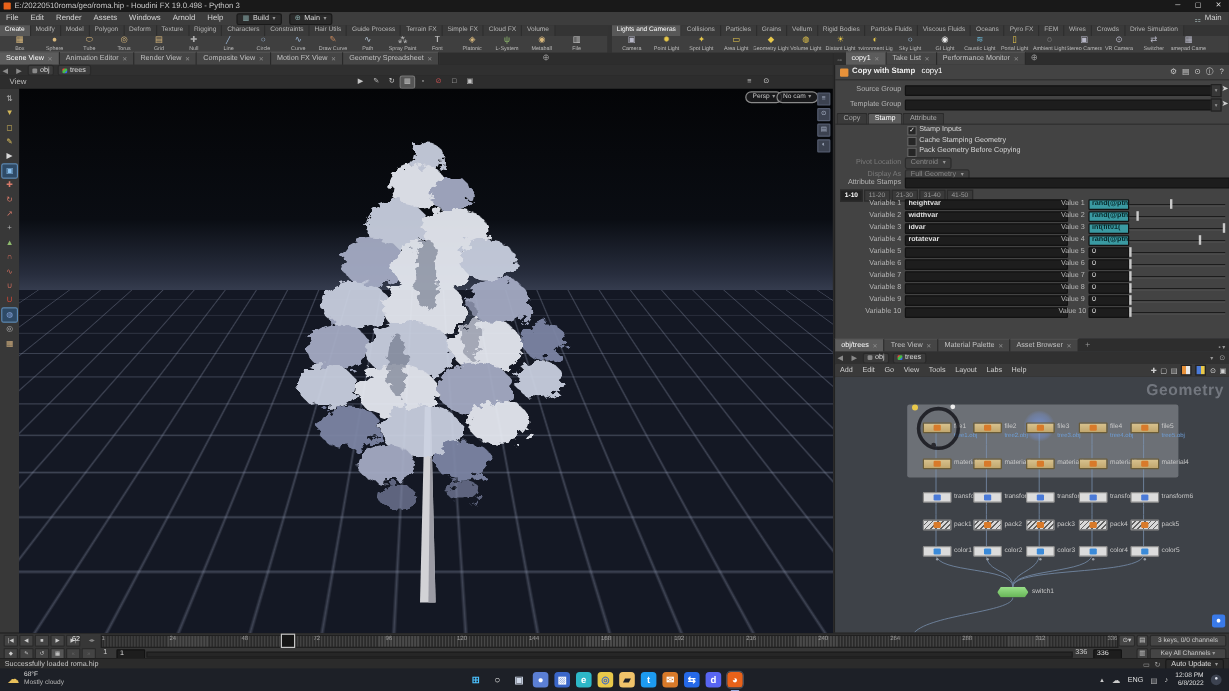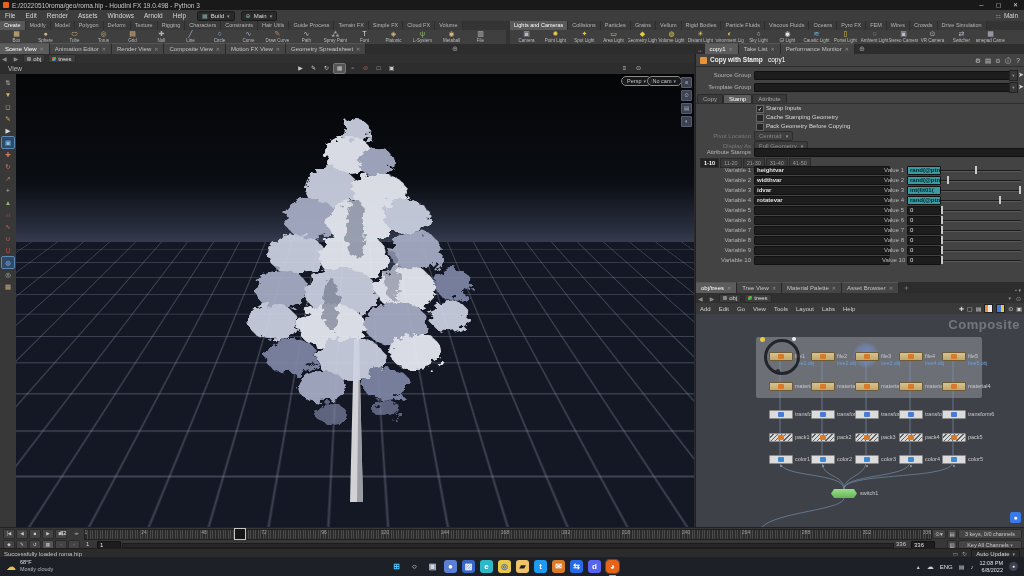--- a/index.html
+++ b/index.html
@@ -830,21 +830,21 @@
       <span>▢</span>
       <span>▤</span>
       <span style="width:7px;height:7px;background:linear-gradient(90deg,#e8923a 50%,#e8e8e8 50%);border:1px solid #222;"></span>
       <span style="width:7px;height:7px;background:linear-gradient(90deg,#4a7ad8 50%,#e8c84a 50%);border:1px solid #222;"></span>
       <span>⊙</span>
       <span>▣</span>
     </span>
   </div>
 
   <div id="netgraph">
-    <span id="netwatermark">Composite</span>
+    <span id="netwatermark">Geometry</span>
     <div id="netbox"></div>
 
     <svg width="329" height="213" style="position:absolute;left:0;top:0;">
       <g stroke="#7e98b8" stroke-width="0.8" fill="none" opacity="0.75">
         <path d="M84,45 C84,53 84,60 84,68"></path>
           <path d="M126,45 C126,53 126,60 126,68"></path>
         <path d="M170,45 C170,53 170,60 170,68"></path>
           <path d="M214,45 C214,53 214,60 214,68"></path>
         <path d="M257,45 C257,53 257,60 257,68"></path>
         <path d="M84,75 C84,82 84,89 84,96"></path>

